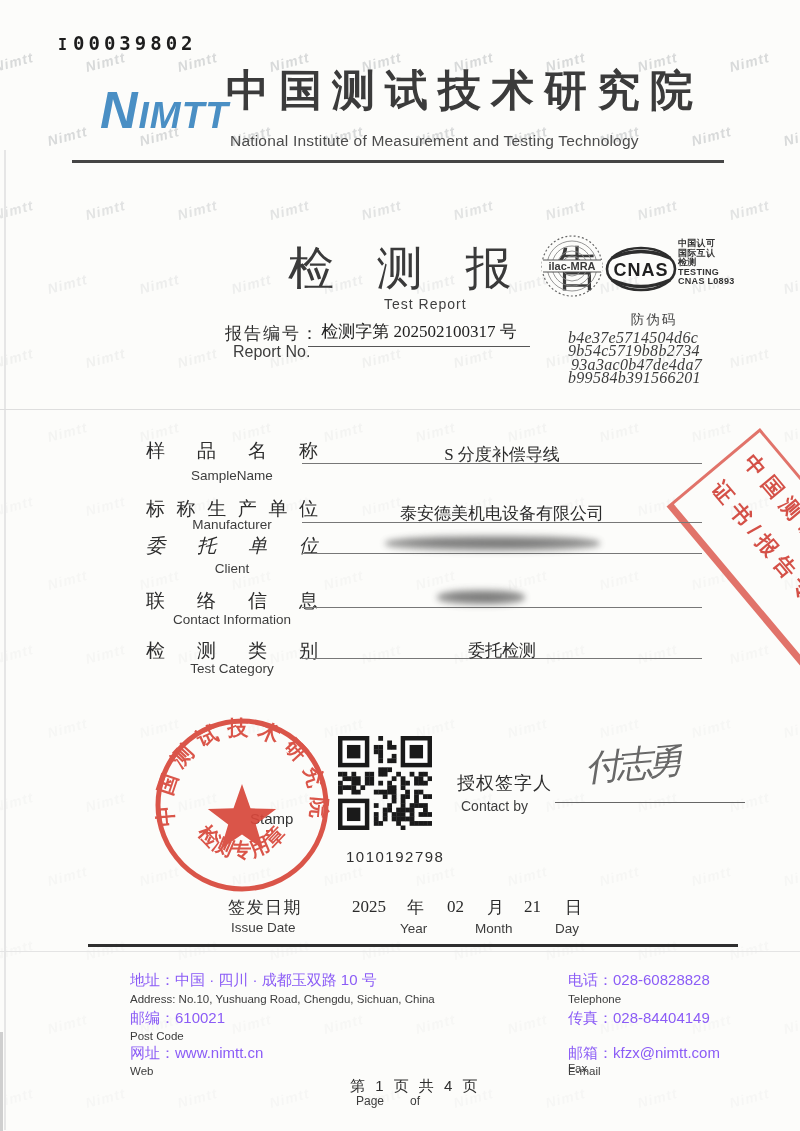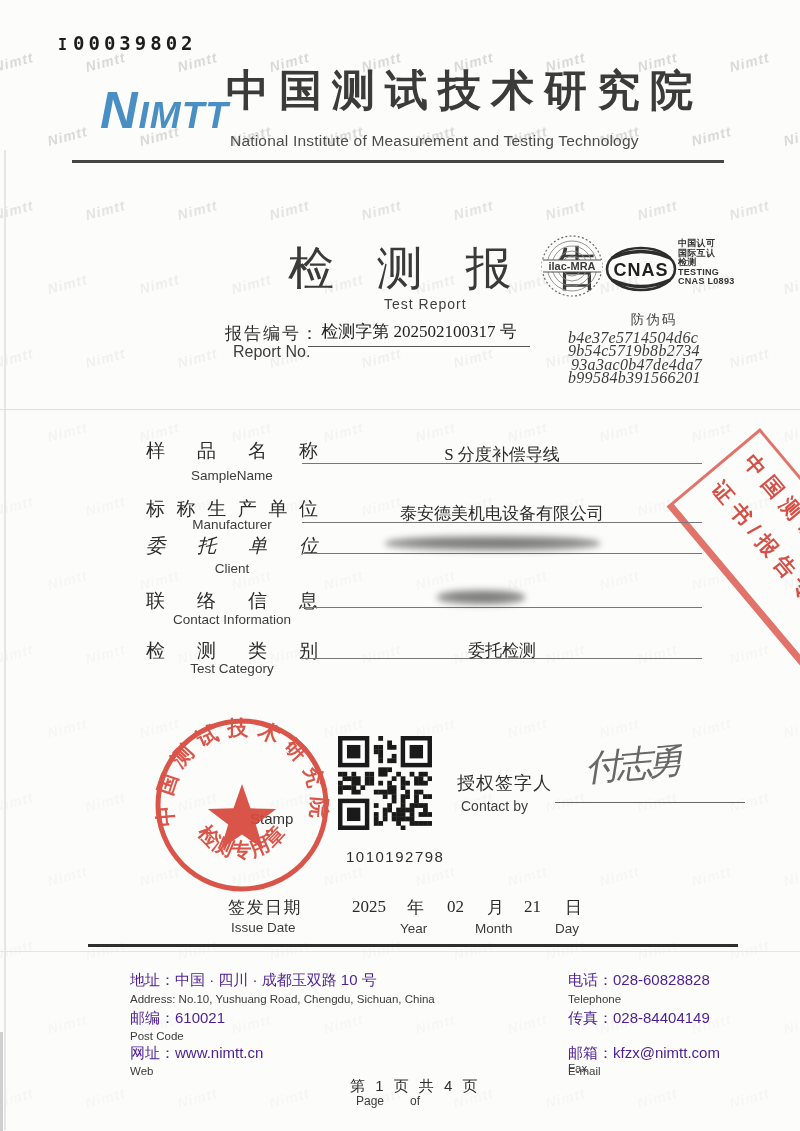--- a/index.html
+++ b/index.html
@@ -77,21 +77,21 @@
 
   
   .iss-zh{left:228px;top:896px;font-size:17px;letter-spacing:1.5px;color:#2d2d2d;}
   .iss-en{left:231px;top:920px;font-size:13.5px;color:#3d3d3d;}
   .d-num{font-family:"Liberation Serif",serif;font-size:17px;color:#2b2b2b;top:897px;}
   .d-unit{font-size:17px;color:#2b2b2b;top:896px;}
   .d-en{font-size:13.5px;color:#3d3d3d;top:921px;}
 
   
   .footer-rule{left:88px;top:944px;width:650px;height:2.5px;background:#2f2f2f;}
-  .ft-zh{font-size:15px;color:#4c1d95;white-space:nowrap;}
+  .ft-zh{font-size:15px;color:#8b5cf6;white-space:nowrap;}
   .ft-en{font-size:11.5px;color:#3c3c3c;white-space:nowrap;}
 
   .pg-zh{left:350px;top:1077px;font-size:15px;letter-spacing:3px;color:#2e2e2e;}
   .pg-page{left:356px;top:1094px;font-size:12px;color:#3c3c3c;}
   .pg-of{left:410px;top:1094px;font-size:12px;color:#3c3c3c;}
 </style>
 </head>
 <body>
 
 <div class="page">

